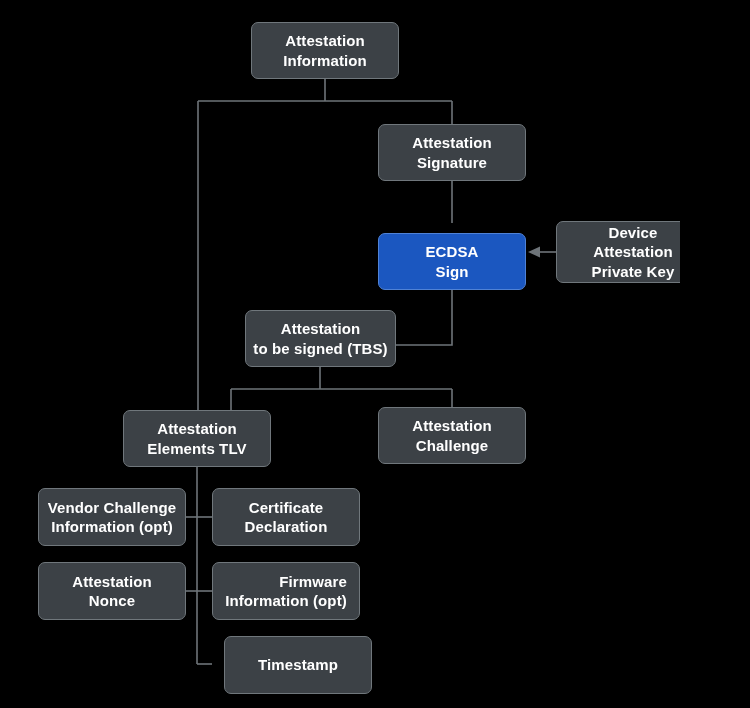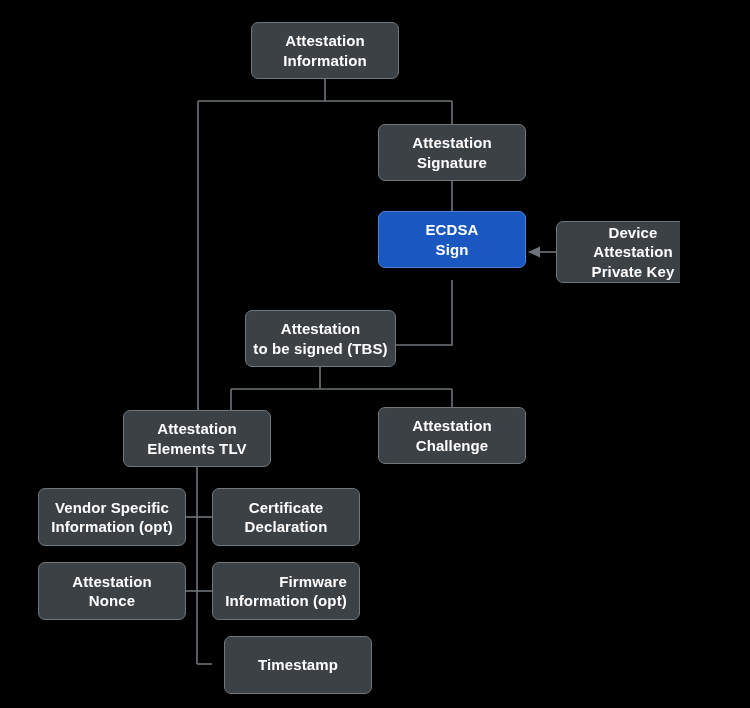--- a/index.html
+++ b/index.html
@@ -92,21 +92,21 @@
   <div class="node" style="left:251px; top:22px; width:148px; height:57px;">
     <span class="label">Attestation
 Information</span>
   </div>
 
   <div class="node" style="left:378px; top:124px; width:148px; height:57px;">
     <span class="label">Attestation
 Signature</span>
   </div>
 
-  <div class="node accent" style="left:378px; top:211px; width:148px; height:57px;">
+  <div class="node accent" style="left:378px; top:233px; width:148px; height:57px;">
     <span class="label">ECDSA
 Sign</span>
   </div>
 
   <div class="node" style="left:556px; top:221px; width:148px; height:62px;padding-left:12px;">
     <span class="label">Device
 Attestation
 Private Key</span>
   </div>
 
@@ -119,21 +119,21 @@
     <span class="label">Attestation
 Elements TLV</span>
   </div>
 
   <div class="node" style="left:378px; top:407px; width:148px; height:57px;">
     <span class="label">Attestation
 Challenge</span>
   </div>
 
   <div class="node" style="left:38px; top:488px; width:148px; height:58px;">
-    <span class="label">Vendor Specific
+    <span class="label">Vendor Challenge
 Information (opt)</span>
   </div>
 
   <div class="node" style="left:212px; top:488px; width:148px; height:58px;">
     <span class="label">Certificate
 Declaration</span>
   </div>
 
   <div class="node" style="left:38px; top:562px; width:148px; height:58px;">
     <span class="label">Attestation

